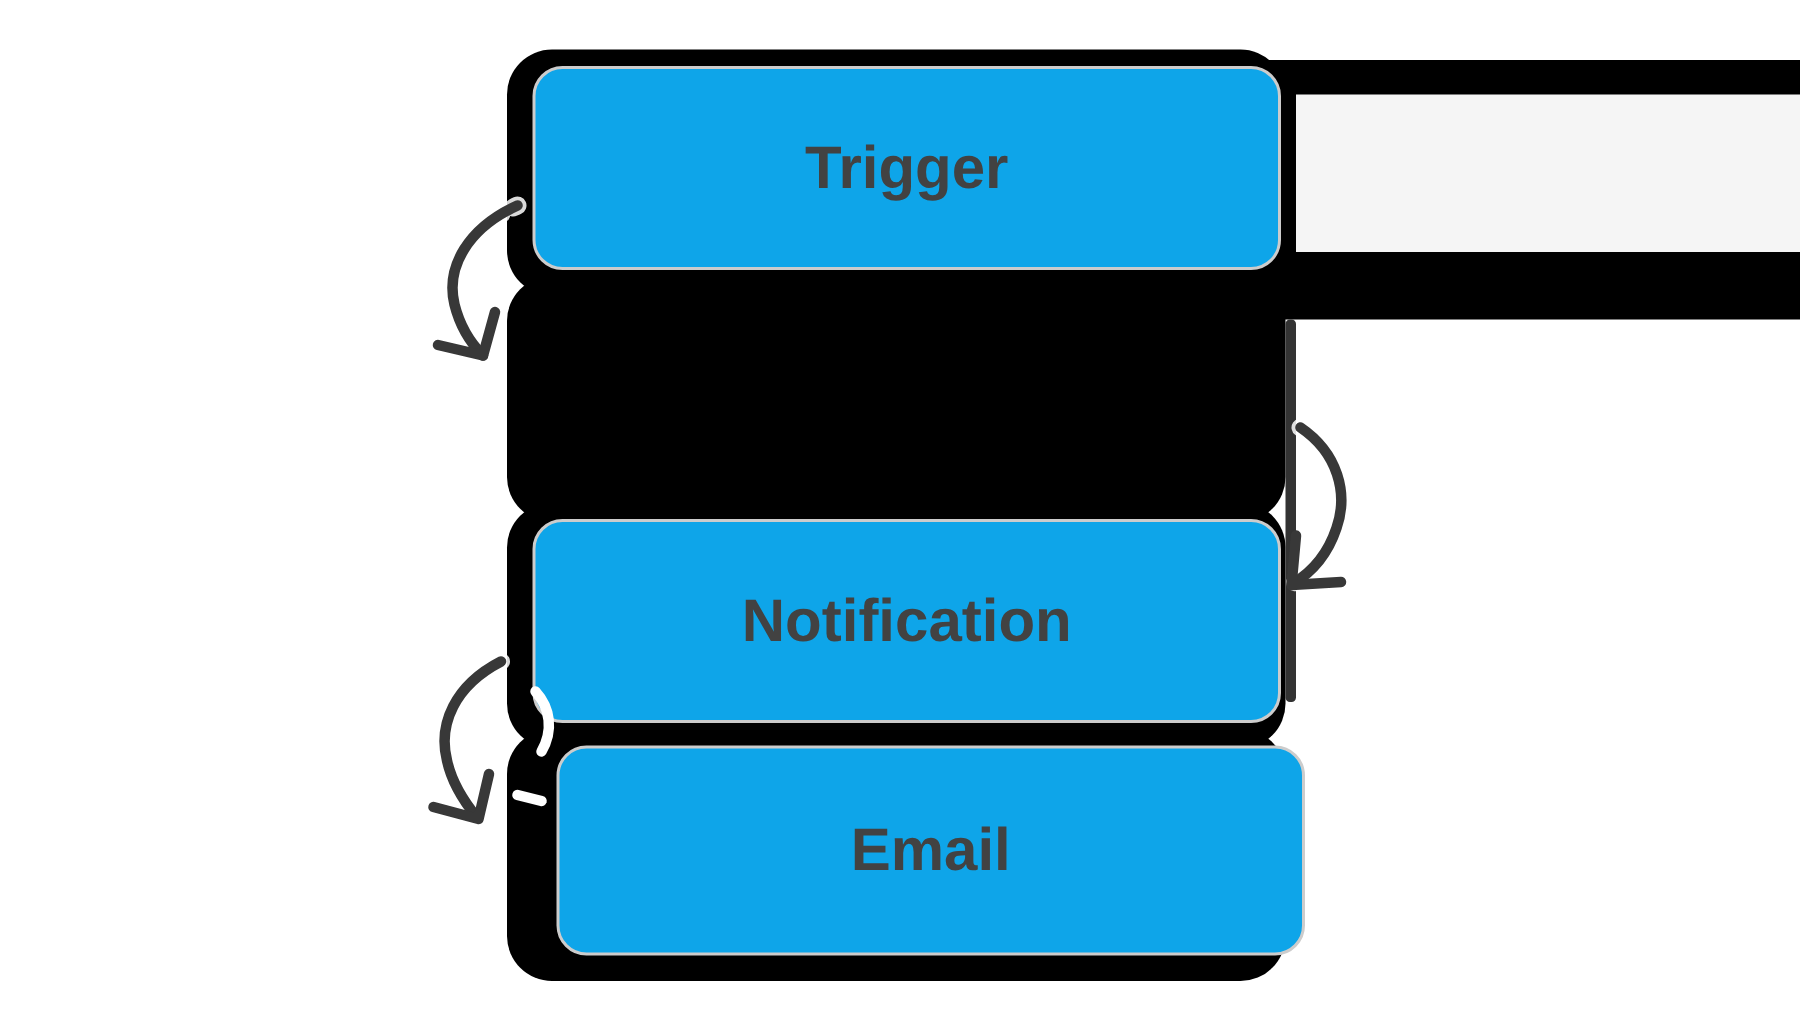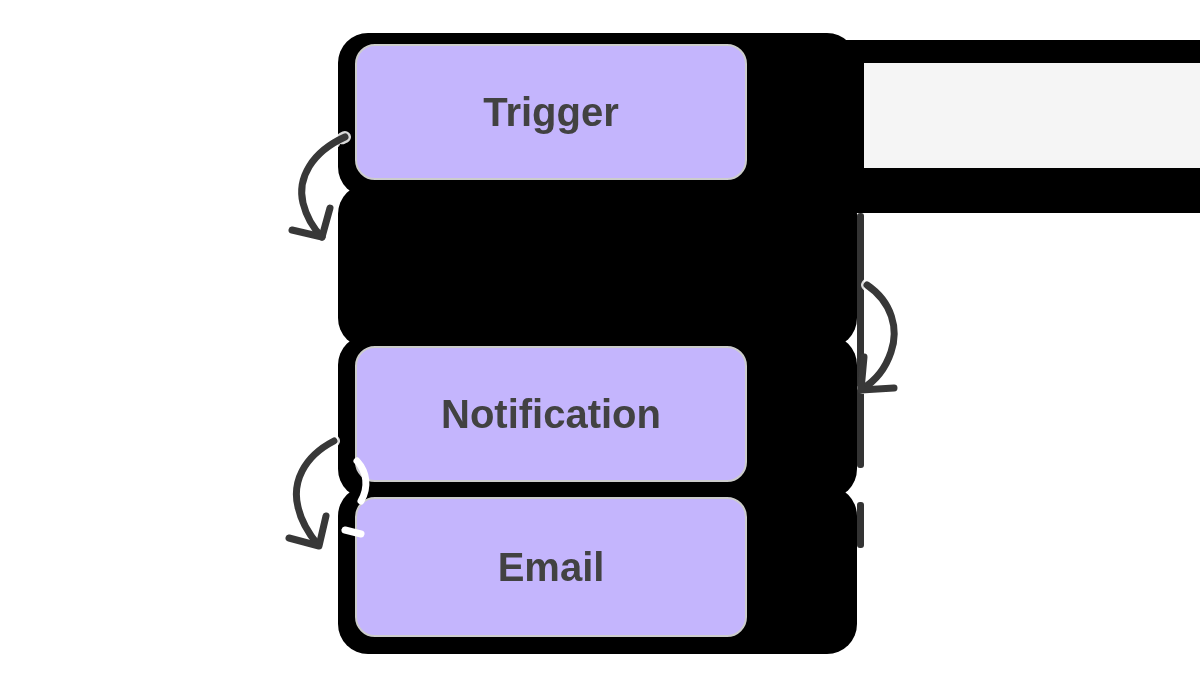--- a/index.html
+++ b/index.html
@@ -52,33 +52,33 @@
     width: 7px;
     background: #333333;
     border-radius: 3px;
   }
   .vs-upper { top: 213px; height: 255px; }
   .vs-lower { top: 502px; height: 46px; }
   
   .node {
     position: absolute;
     left: 355px;
-    width: 392px;
+    width: 499px;
     box-sizing: border-box;
-    background: #c4b5fd;
+    background: #0ea5e9;
     border: 2px solid #cccccc;
     border-radius: 20px;
     display: flex;
     align-items: center;
     justify-content: center;
   }
   .n1 { top: 44px;  height: 136px; }
   .n2 { top: 195px; height: 136px; }
   .n3 { top: 346px; height: 136px; justify-content: center; }
-  .n4 { top: 497px; height: 140px; }
+  .n4 { top: 497px; height: 140px; margin-left: 16px; }
   .node-label {
     color: #424242;
     font-size: 40px;
     font-weight: bold;
     letter-spacing: 0px;
     white-space: nowrap;
   }
   svg.overlay {
     position: absolute;
     left: 0;

